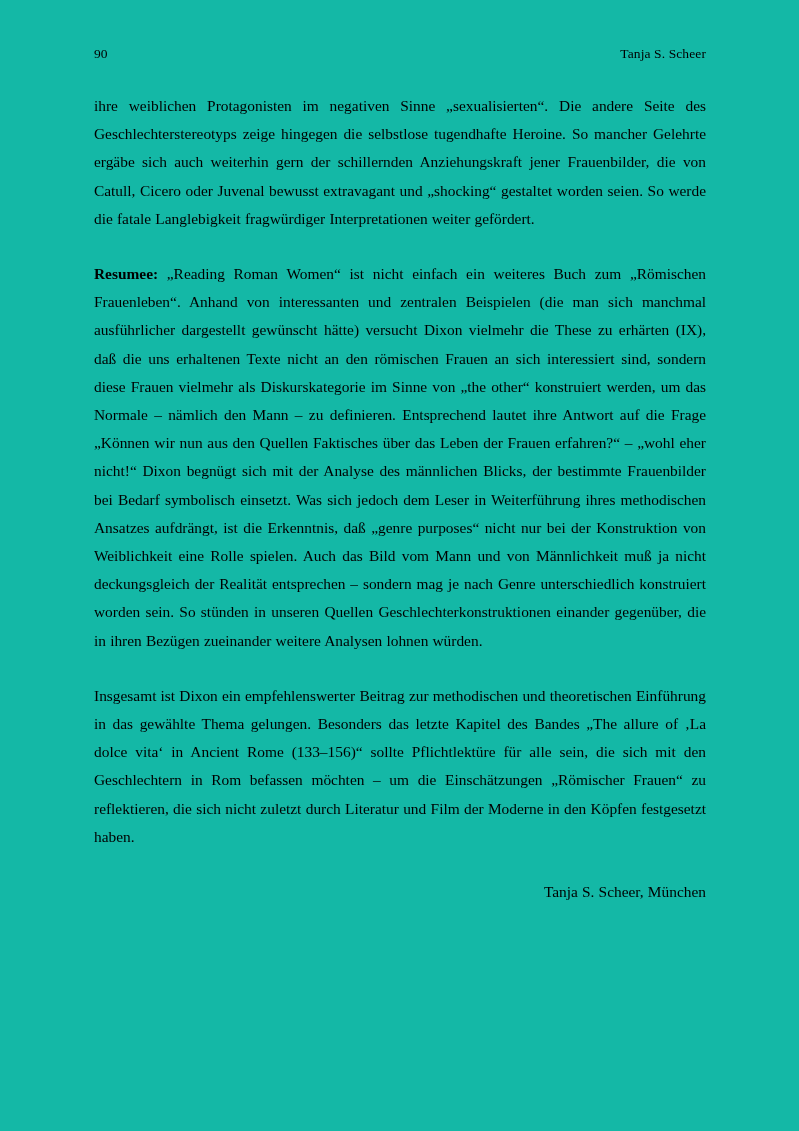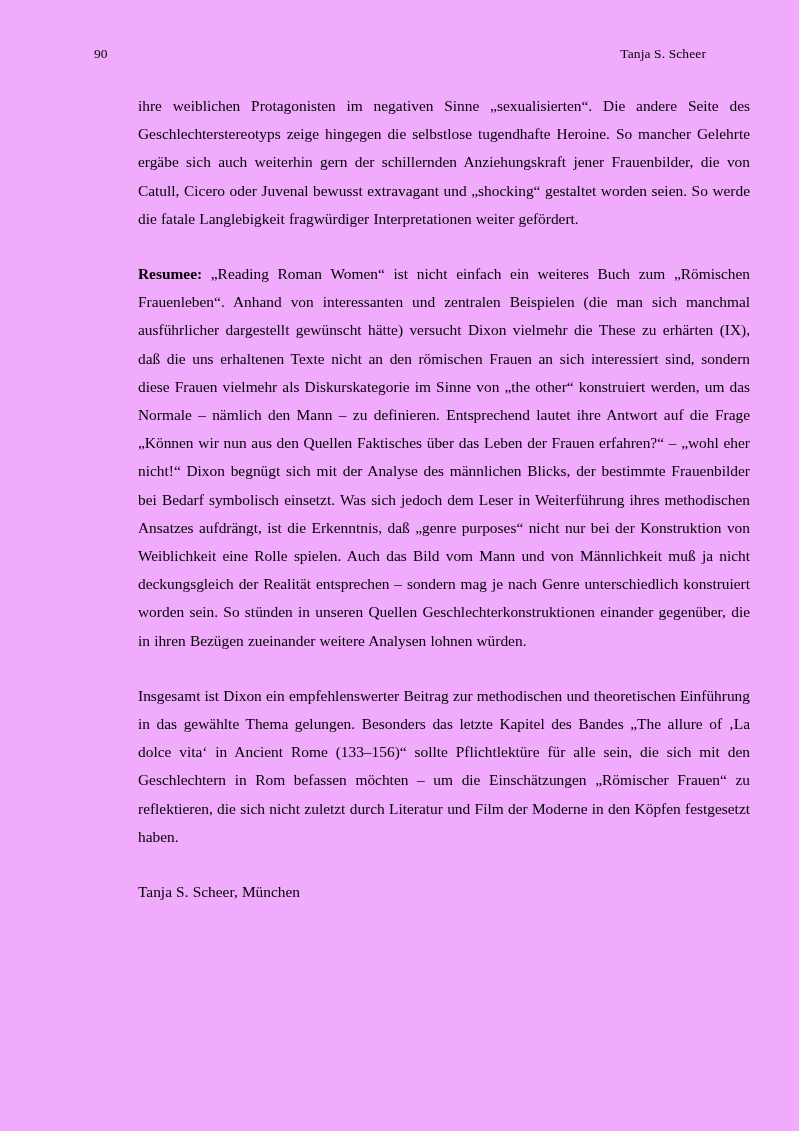--- a/index.html
+++ b/index.html
@@ -10,21 +10,21 @@
   }
   body {
     font-family: "Liberation Serif", "DejaVu Serif", serif;
     color: #000000;
   }
   .page {
     position: relative;
     width: 799px;
     height: 1131px;
     margin: 0 auto;
-    background: #f0abfc;
+    background: #14b8a6;
     box-sizing: border-box;
     overflow: hidden;
   }
 
   
   .running-head {
     position: absolute;
     left: 94px;
     top: 44px;
     width: 612px;
@@ -46,38 +46,37 @@
     text-align: right;
     letter-spacing: 0.1px;
   }
 
   
   .text-column {
     position: absolute;
     left: 94px;
     top: 92px;
     width: 612px;
-    margin-left: 44px;
   }
 
   p.para {
     margin: 0 0 27px 0;
     font-size: 15.4px;
     line-height: 28.2px;
     text-align: justify;
     text-justify: inter-word;
     hyphens: none;
     -webkit-hyphens: none;
     word-spacing: 0.02em;
   }
   p.para:last-child {
     margin-bottom: 0;
   }
   p.para.sig {
-    text-align: left;
+    text-align: right;
     margin-bottom: 0;
   }
   .lead-bold {
     font-weight: bold;
   }
   
   .para > .body-text {
     display: inline;
   }
 </style>

